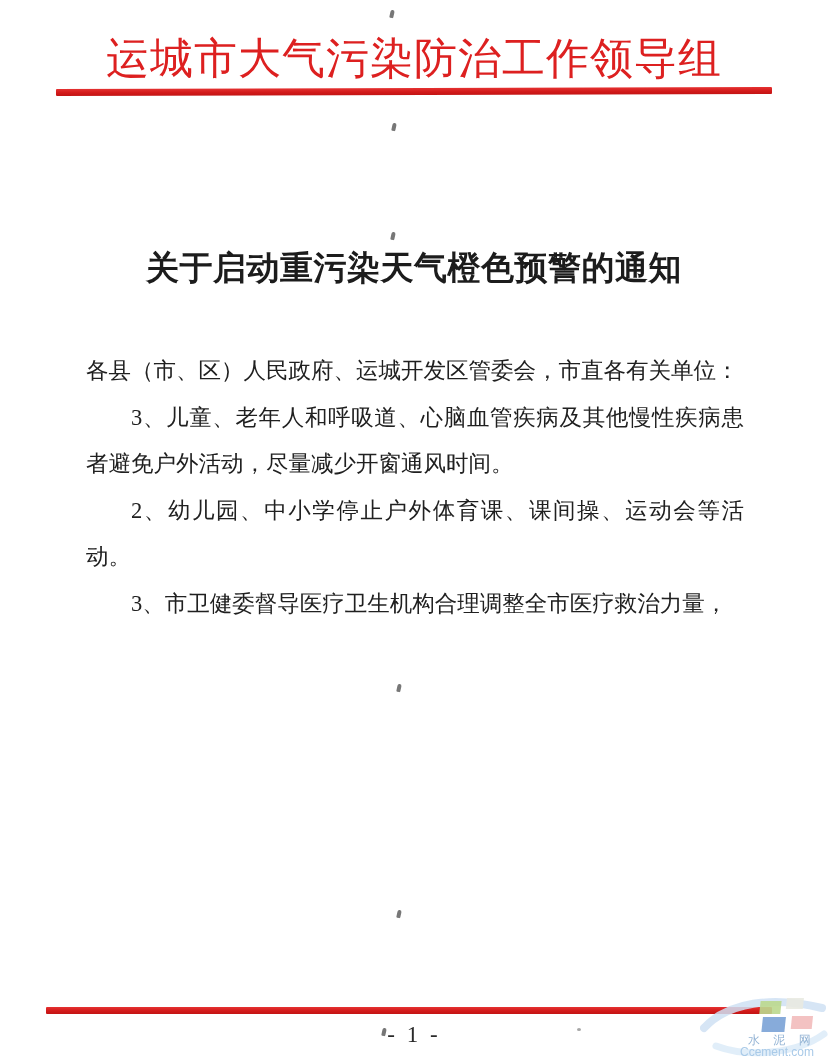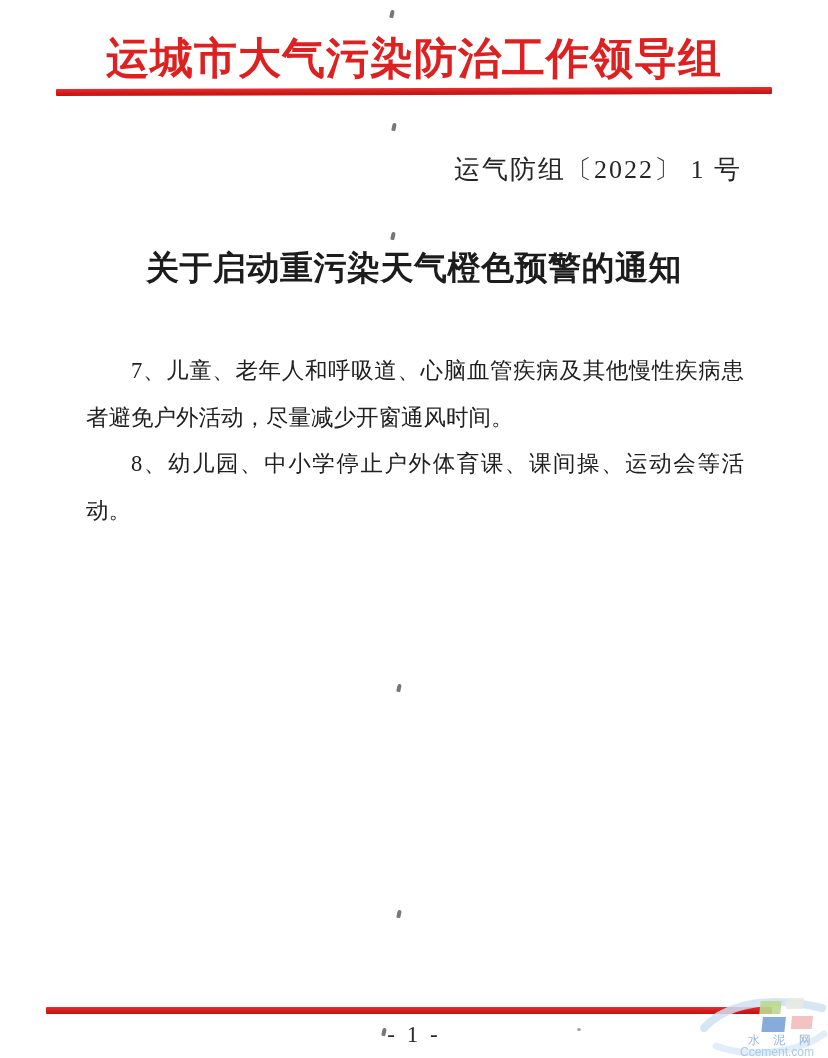--- a/index.html
+++ b/index.html
@@ -19,21 +19,21 @@
   }
 
   
   .org-header {
     position: absolute;
     top: 30px;
     left: 0;
     width: 828px;
     text-align: center;
     font-size: 43px;
-    font-weight: 700;
+    font-weight: 400;
     color: #dd2020;
     letter-spacing: 1px;
     font-family: "Liberation Serif", "DejaVu Serif", serif;
     white-space: nowrap;
   }
   .red-rule {
     position: absolute;
     height: 7px;
     background: linear-gradient(180deg, #e53232 0%, #d31a1a 55%, #c21414 100%);
     border-radius: 1px;
@@ -166,27 +166,28 @@
 </style>
 </head>
 <body>
 
 <div class="page">
 
   <div class="org-header">运城市大气污染防治工作领导组</div>
 
   <div class="red-rule top"></div>
 
-  <div class="doc-number">运气防组〔2022〕 1 号</div>
 
   <h1 class="doc-title">关于启动重污染天气橙色预警的通知</h1>
 
   <div class="doc-body">
-    <p class="para">7、儿童、老年人和呼吸道、心脑血管疾病及其他慢性疾病患者避免户外活动，尽量减少开窗通风时间。</p>
-    <p class="para">8、幼儿园、中小学停止户外体育课、课间操、运动会等活动。</p>
+    <p class="salutation">各县（市、区）人民政府、运城开发区管委会，市直各有关单位：</p>
+    <p class="para">3、儿童、老年人和呼吸道、心脑血管疾病及其他慢性疾病患者避免户外活动，尽量减少开窗通风时间。</p>
+    <p class="para">2、幼儿园、中小学停止户外体育课、课间操、运动会等活动。</p>
+    <p class="para">3、市卫健委督导医疗卫生机构合理调整全市医疗救治力量，</p>
   </div>
 
   <div class="red-rule bottom"></div>
 
   <div class="page-number">- 1 -</div>
 
   <div class="scan-mark" style="left:390px; top:10px;"></div>
   <div class="scan-mark" style="left:392px; top:123px;"></div>
   <div class="scan-mark" style="left:391px; top:232px;"></div>
   <div class="scan-mark" style="left:397px; top:684px;"></div>

